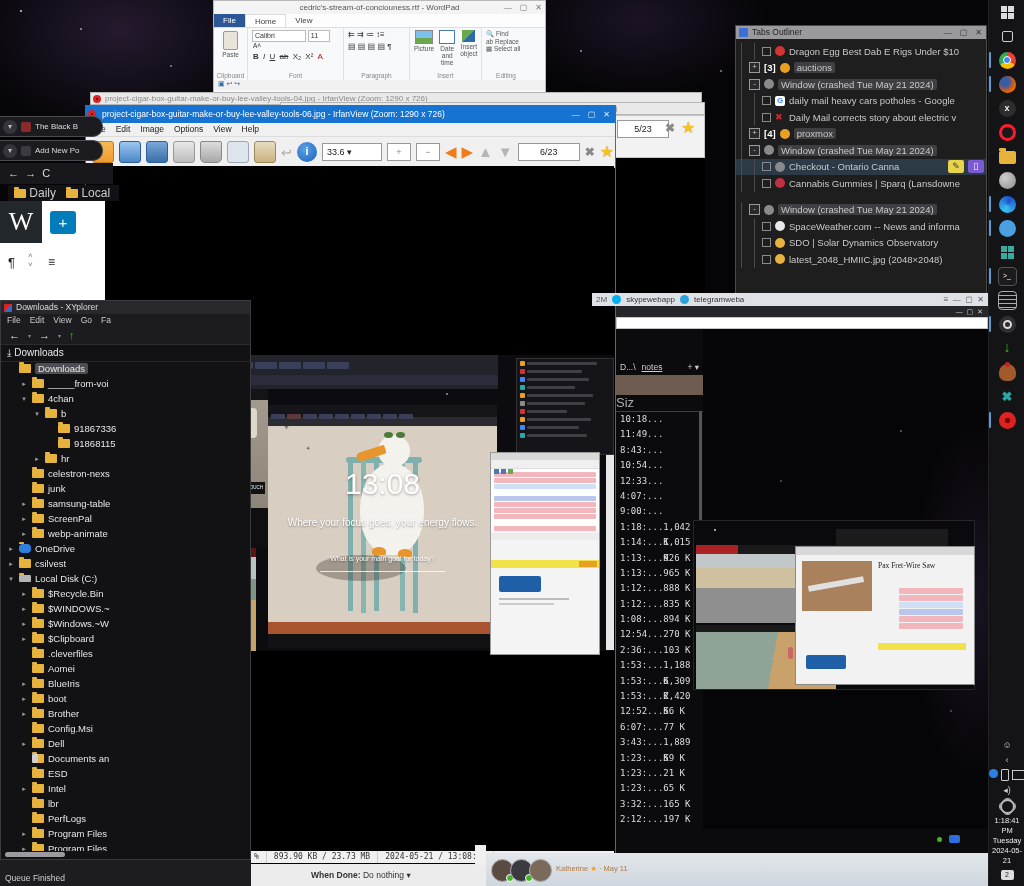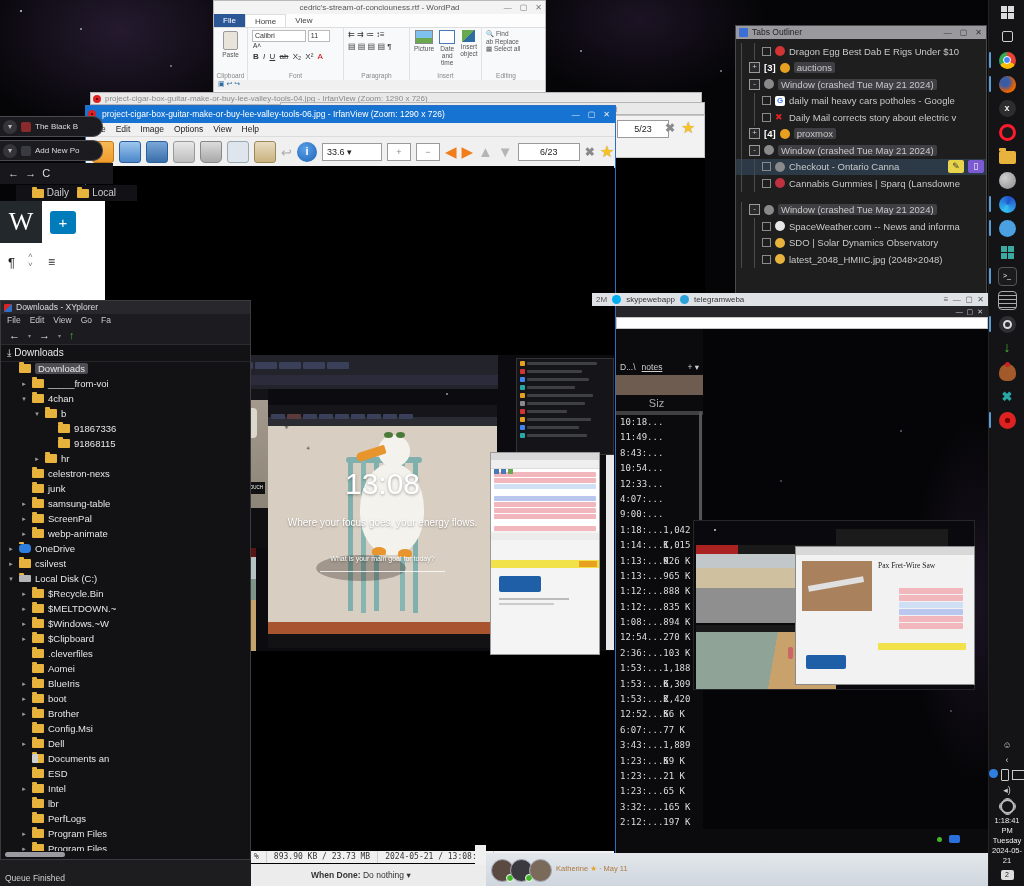--- a/index.html
+++ b/index.html
@@ -448,21 +448,21 @@
     <span>The Black B</span>
   </div>
   <div class="abs fx-tab" style="top:140px">
     <span class="fx-chip">▾</span>
     <span style="width:10px;height:10px;background:#3a3a42;border-radius:2px"></span>
     <span>Add New Po</span>
   </div>
   <div class="abs" style="left:0;top:163px;width:105px;height:21px;background:#18181c;color:#ddd;font-size:11px;line-height:21px;padding-left:8px">
     <span>←</span>&nbsp;&nbsp;<span>→</span>&nbsp;&nbsp;<span>C</span>
   </div>
-  <div class="abs" style="left:16px;top:185px;width:105px;height:16px;background:#121216;color:#ccc;font-size:10px;line-height:16px;padding-left:16px">
+  <div class="abs" style="left:8px;top:185px;width:105px;height:16px;background:#121216;color:#ccc;font-size:12px;line-height:16px;padding-left:6px">
     <span class="xy-folder" style="display:inline-block;vertical-align:middle"></span> <span>Daily</span>&nbsp;&nbsp;
     <span class="xy-folder" style="display:inline-block;vertical-align:middle"></span> <span>Local</span>
   </div>
   <div class="abs" style="left:0;top:201px;width:105px;height:99px;background:#fff">
     <div class="abs" style="left:0;top:0;width:42px;height:42px;background:#23282d;color:#fff;font-family:'Liberation Serif',serif;font-size:26px;text-align:center;line-height:42px">W</div>
     <div class="abs" style="left:50px;top:10px;width:26px;height:23px;background:#007cba;color:#fff;font-size:15px;text-align:center;line-height:23px;border-radius:3px">+</div>
     <div class="abs" style="left:8px;top:54px;color:#1e1e1e;font-size:13px">¶</div>
     <div class="abs" style="left:28px;top:50px;color:#757575;font-size:8px;text-align:center">˄<br>˅</div>
     <div class="abs" style="left:48px;top:54px;color:#1e1e1e;font-size:12px">≡</div>
   </div>
@@ -564,21 +564,21 @@
           <span class="xy-label">Local Disk (C:)</span>
         </div>
         <div class="xy-row" style="padding-left: 19px;">
           <span class="xy-arrow">▸</span>
           <span class="xy-folder "></span>
           <span class="xy-label">$Recycle.Bin</span>
         </div>
         <div class="xy-row" style="padding-left: 19px;">
           <span class="xy-arrow">▸</span>
           <span class="xy-folder "></span>
-          <span class="xy-label">$MELTDOWN.~</span>
+          <span class="xy-label">$WINDOWS.~</span>
         </div>
         <div class="xy-row" style="padding-left: 19px;">
           <span class="xy-arrow">▸</span>
           <span class="xy-folder "></span>
           <span class="xy-label">$Windows.~W</span>
         </div>
         <div class="xy-row" style="padding-left: 19px;">
           <span class="xy-arrow">▸</span>
           <span class="xy-folder "></span>
           <span class="xy-label">$Clipboard</span>
@@ -773,21 +773,21 @@
   <div class="abs" style="left:616px;top:317px;width:372px;height:12px;background:#fff;border:1px solid #c5c5c5;box-sizing:border-box"></div>
 
   <div class="abs" id="notes">
     <div style="height:30px"></div>
     <div style="height:16px;color:#cfcfcf;font-size:8.5px;line-height:16px;display:flex;gap:6px;padding:0 4px">
       <span>D...\</span>
       <span style="text-decoration:underline">notes</span>
       <span style="margin-left:auto">+ ▾</span>
     </div>
     <div style="height:20px;background:#6e5c50"></div>
-    <div style="height:16px;color:#aaa;font-size:11px;line-height:16px;text-align:center;padding-right:6px;border-bottom:4px solid #404040">Siz</div>
+    <div style="height:16px;color:#aaa;font-size:13px;line-height:16px;text-align:left;padding-right:6px;border-bottom:1px solid #404040">Siz</div>
     <div id="nt-rows" class="mono">
         <div class="nt-row">
           <span>10:18...</span>
           <span></span>
         </div>
         <div class="nt-row">
           <span>11:49...</span>
           <span></span>
         </div>
         <div class="nt-row">

